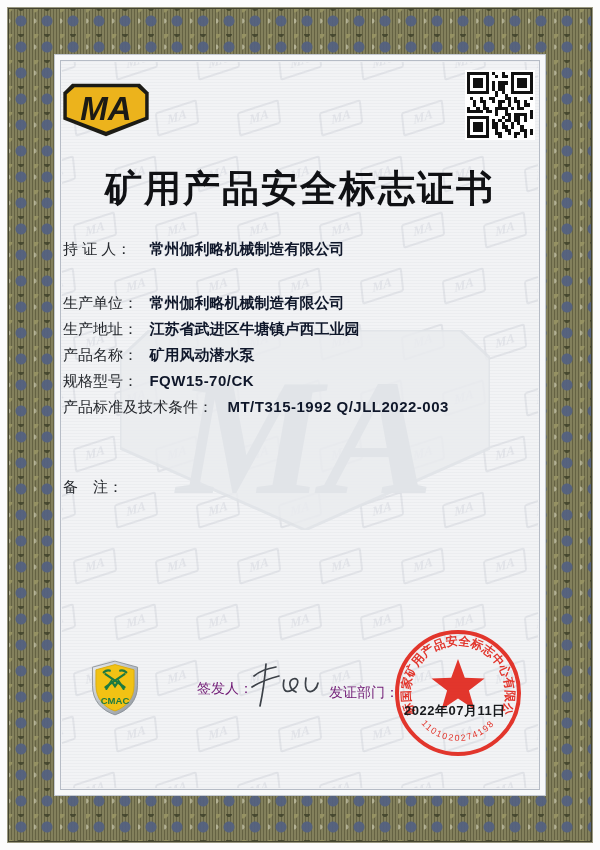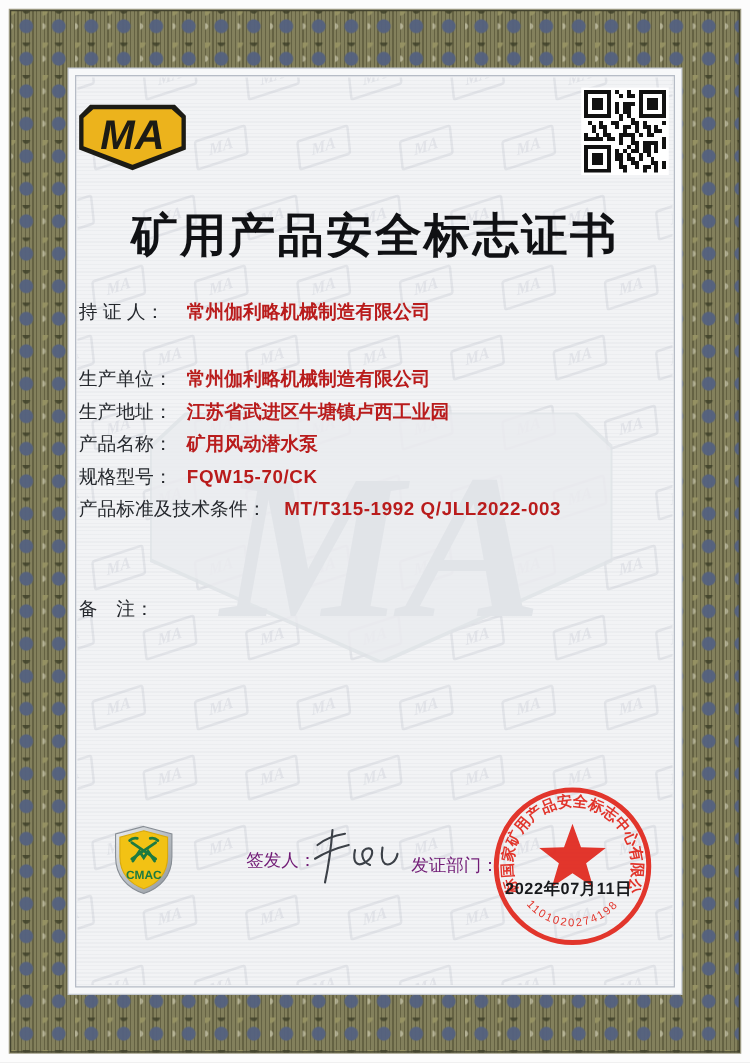--- a/index.html
+++ b/index.html
@@ -30,21 +30,21 @@
   
   .certline{position:absolute;left:224px;top:103px;white-space:nowrap;}
   .certline .lbl{font-size:15px;color:#23262b;letter-spacing:1px;}
   .certline .val{font-family:"Liberation Serif",serif;font-size:17px;color:#15181c;letter-spacing:.5px;}
   .title{position:absolute;left:0;right:0;top:164px;text-align:center;
     font-family:"Liberation Serif",serif;font-weight:bold;font-size:37px;color:#101114;letter-spacing:2px;}
   
   .row{position:absolute;left:63px;right:40px;height:20px;white-space:nowrap;}
   .r-label{display:inline-block;width:82px;font-size:15px;color:#25282d;}
   .r-label.wide{width:auto;margin-right:10px;}
-  .r-value{font-family:"Liberation Serif",serif;font-weight:bold;font-size:15px;color:#b91c1c;}
+  .r-value{font-family:"Liberation Serif",serif;font-weight:bold;font-size:15px;color:#0f172a;}
   .r-value.code{font-family:"Liberation Sans",sans-serif;letter-spacing:.5px;}
   .pos{position:absolute;top:0;}
   .statement{position:absolute;left:63px;width:476px;top:564px;
     font-family:"Liberation Serif",serif;font-weight:bold;font-size:15px;line-height:20px;
     color:#15181c;text-align:justify;text-indent:2em;}
   
   .f-label{position:absolute;font-size:14px;color:#701a75;white-space:nowrap;}
   .seal-date{position:absolute;left:404px;top:702px;font-size:13px;font-weight:bold;color:#17191c;
     letter-spacing:.5px;z-index:6;white-space:nowrap;}
   .seal-svg{position:absolute;left:392px;top:627px;z-index:5;opacity:.92;}

